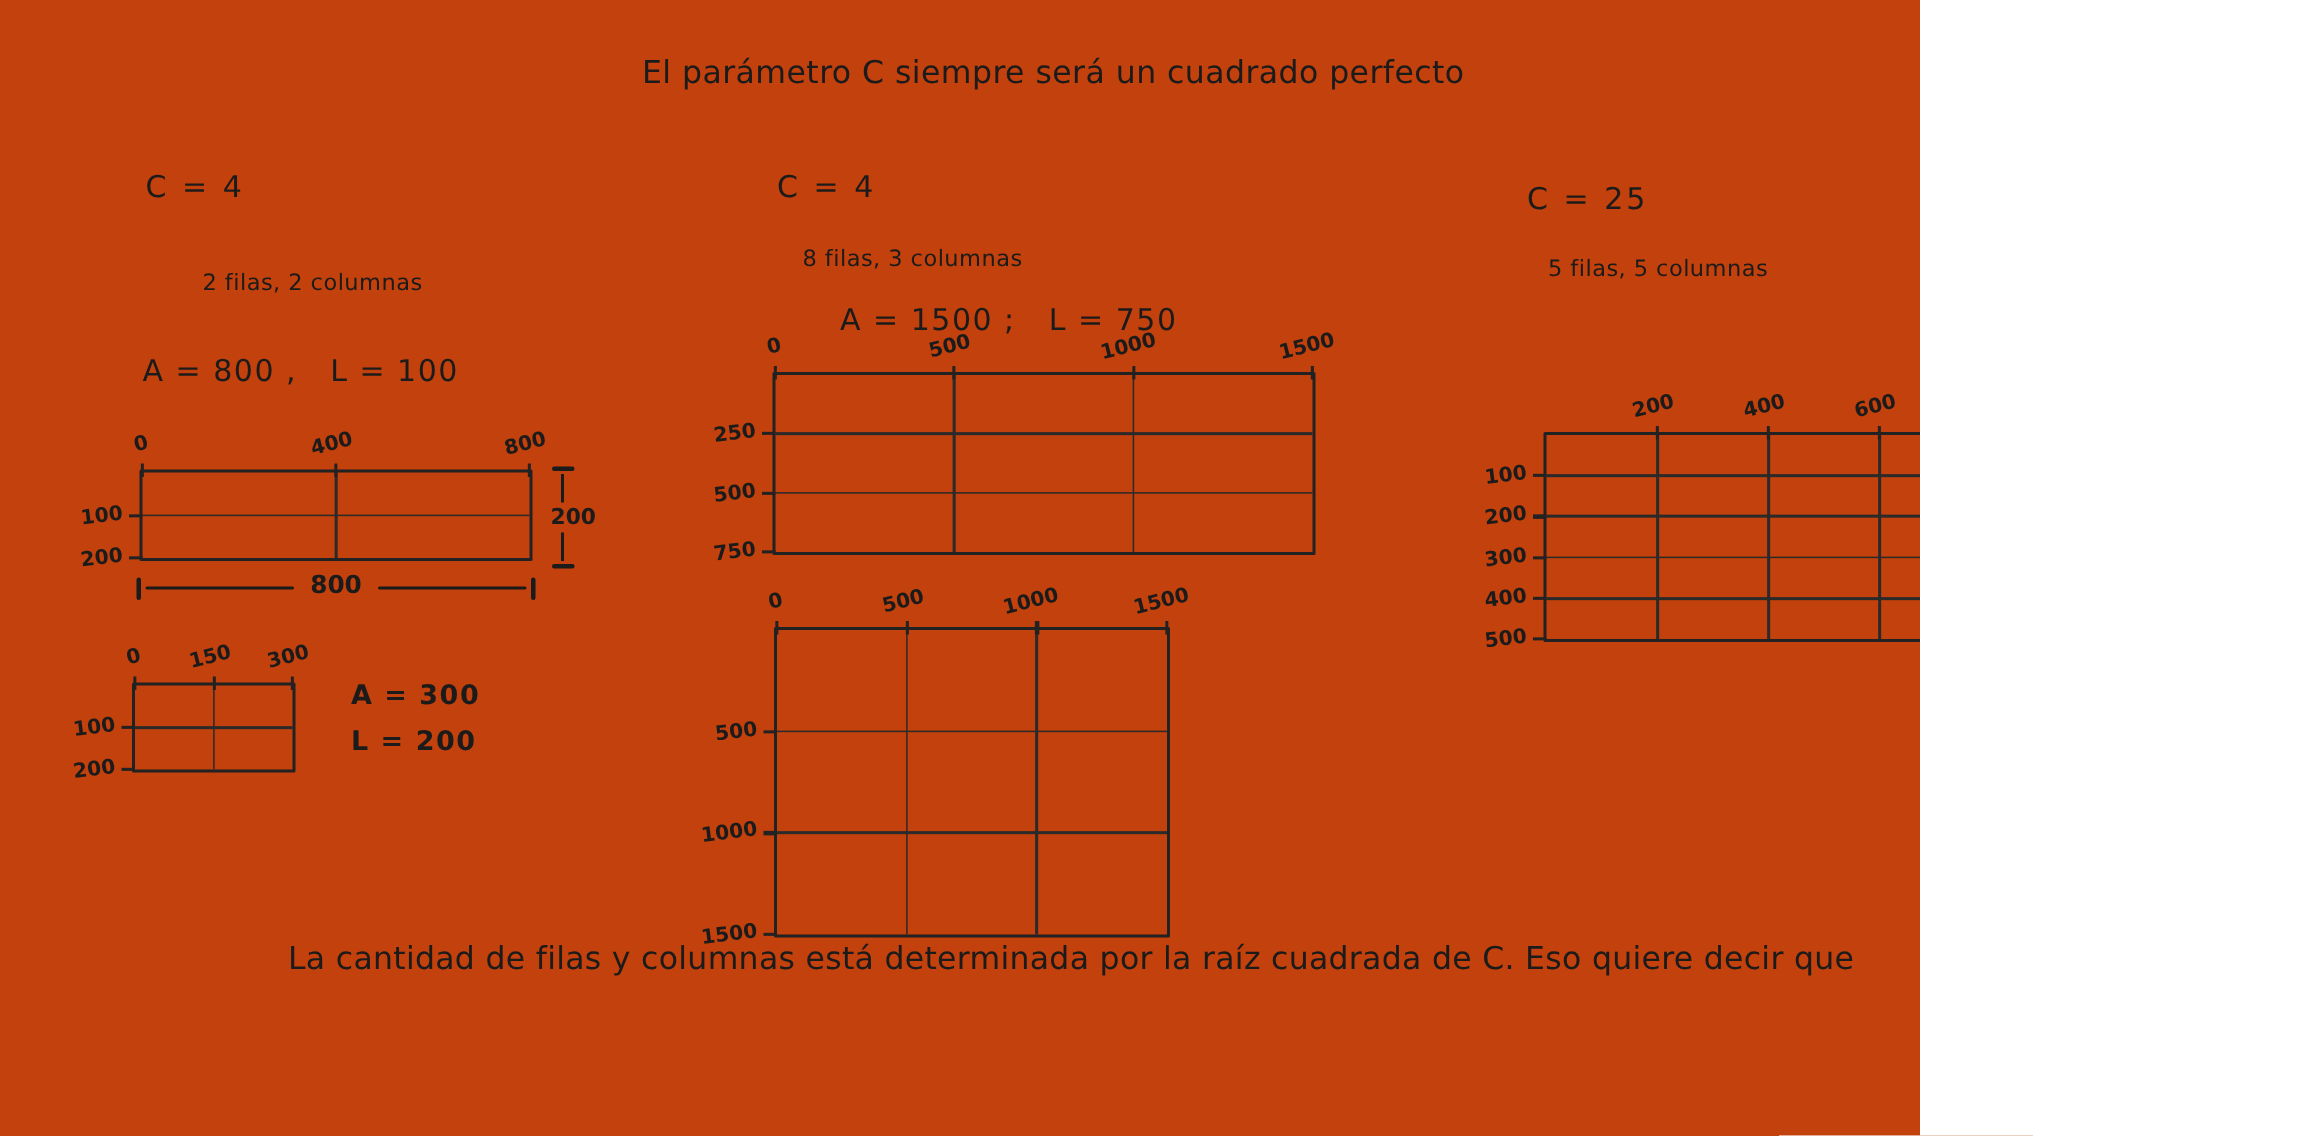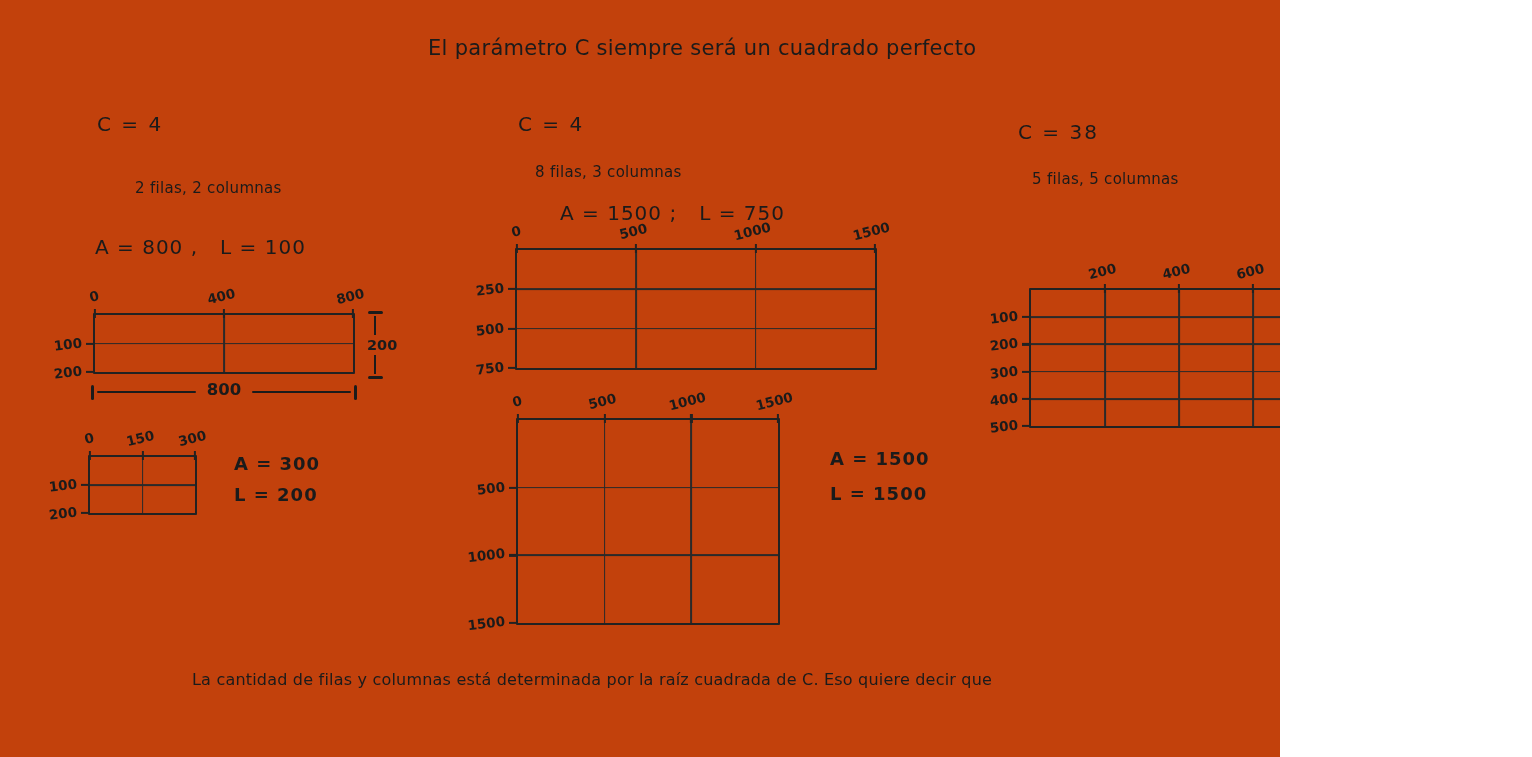--- a/index.html
+++ b/index.html
@@ -22,22 +22,22 @@
   }
   .sec-sub{
     position:absolute;
     font-size:15px;letter-spacing:.3px;
   }
   .params{
     position:absolute;
     font-size:20px;font-weight:400;letter-spacing:1px;
   }
   .footer{
-    position:absolute;left:192px;top:664px;
-    font-size:16px;line-height:31px;letter-spacing:.2px;
+    position:absolute;left:192px;top:624px;
+    font-size:21px;line-height:31px;letter-spacing:.2px;
   }
   
   .grid-box{
     position:absolute;
     border:2.2px solid #222;
     border-radius:1px;
     box-sizing:border-box;
   }
   .vline{position:absolute;top:0;bottom:0;width:1.8px;background:#2a2a2a;transform:translateX(-50%);}
   .hline{position:absolute;left:0;right:0;height:1.8px;background:#2a2a2a;transform:translateY(-50%);}
@@ -166,26 +166,22 @@
       <div class="xtickmark" style="left: 100%;"></div>
       <div class="xtick" style="left: 100%;">1500</div>
       <div class="ytickmark" style="top: 33.3%;"></div>
       <div class="ytick" style="top: 33.3%;">500</div>
       <div class="ytickmark" style="top: 66.7%;"></div>
       <div class="ytick" style="top: 66.7%;">1000</div>
       <div class="ytickmark" style="top: 100%;"></div>
       <div class="ytick" style="top: 100%;">1500</div>
     </div>
 
-  <div class="side-labels" style="left:830px;top:441px;line-height:35px;">
-    <div class="hand">A = 1500</div>
-    <div class="hand">L = 1500</div>
-  </div>
-
-  <div class="sec-heading hand" style="left:1018px;top:120px;">C = 38</div>
+
+  <div class="sec-heading hand" style="left:1018px;top:120px;">C = 25</div>
   <div class="sec-sub hand" style="left:1032px;top:170px;">5 filas, 5 columnas</div>
 
   <div class="grid-box" style="left:1029px;top:288px;width:374px;height:140px;">
       <div class="vline" style="left: 20%;"></div>
       <div class="vline" style="left: 40%;"></div>
       <div class="vline" style="left: 60%;"></div>
       <div class="vline" style="left: 80%;"></div>
       <div class="hline" style="top: 20%;"></div>
       <div class="hline" style="top: 40%;"></div>
       <div class="hline" style="top: 60%;"></div>

